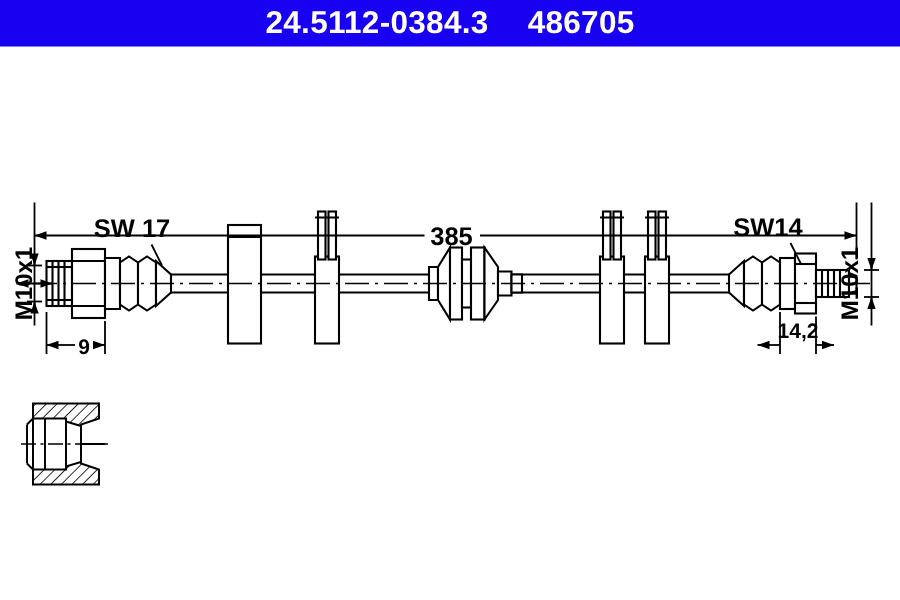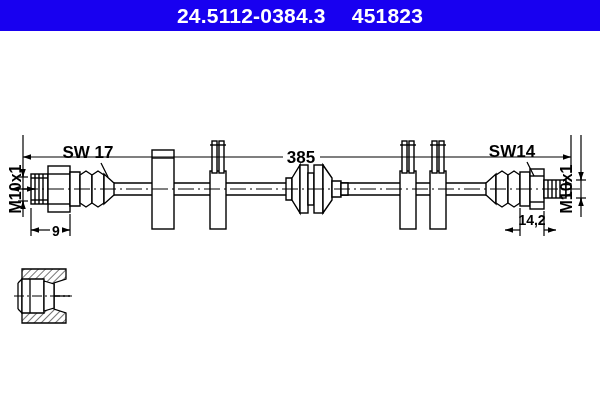--- a/index.html
+++ b/index.html
@@ -63,21 +63,21 @@
     fill: #000000;
   }
 </style>
 </head>
 <body>
 
 <div id="page">
 
   <div id="header-bar">
     <span id="header-part-number" class="htext">24.5112-0384.3</span>
-    <span id="header-reference-number" class="htext">451823</span>
+    <span id="header-reference-number" class="htext">486705</span>
   </div>
 
   <div id="drawing-area">
     <svg id="drawing-svg" viewBox="0 0 600 369" xmlns="http://www.w3.org/2000/svg">
 
       <defs>
 
         <pattern id="hatch45" width="5" height="5" patternTransform="rotate(45)" patternUnits="userSpaceOnUse">
           <line x1="0" y1="0" x2="0" y2="5" stroke="#000000" stroke-width="1.1"></line>
         </pattern>

